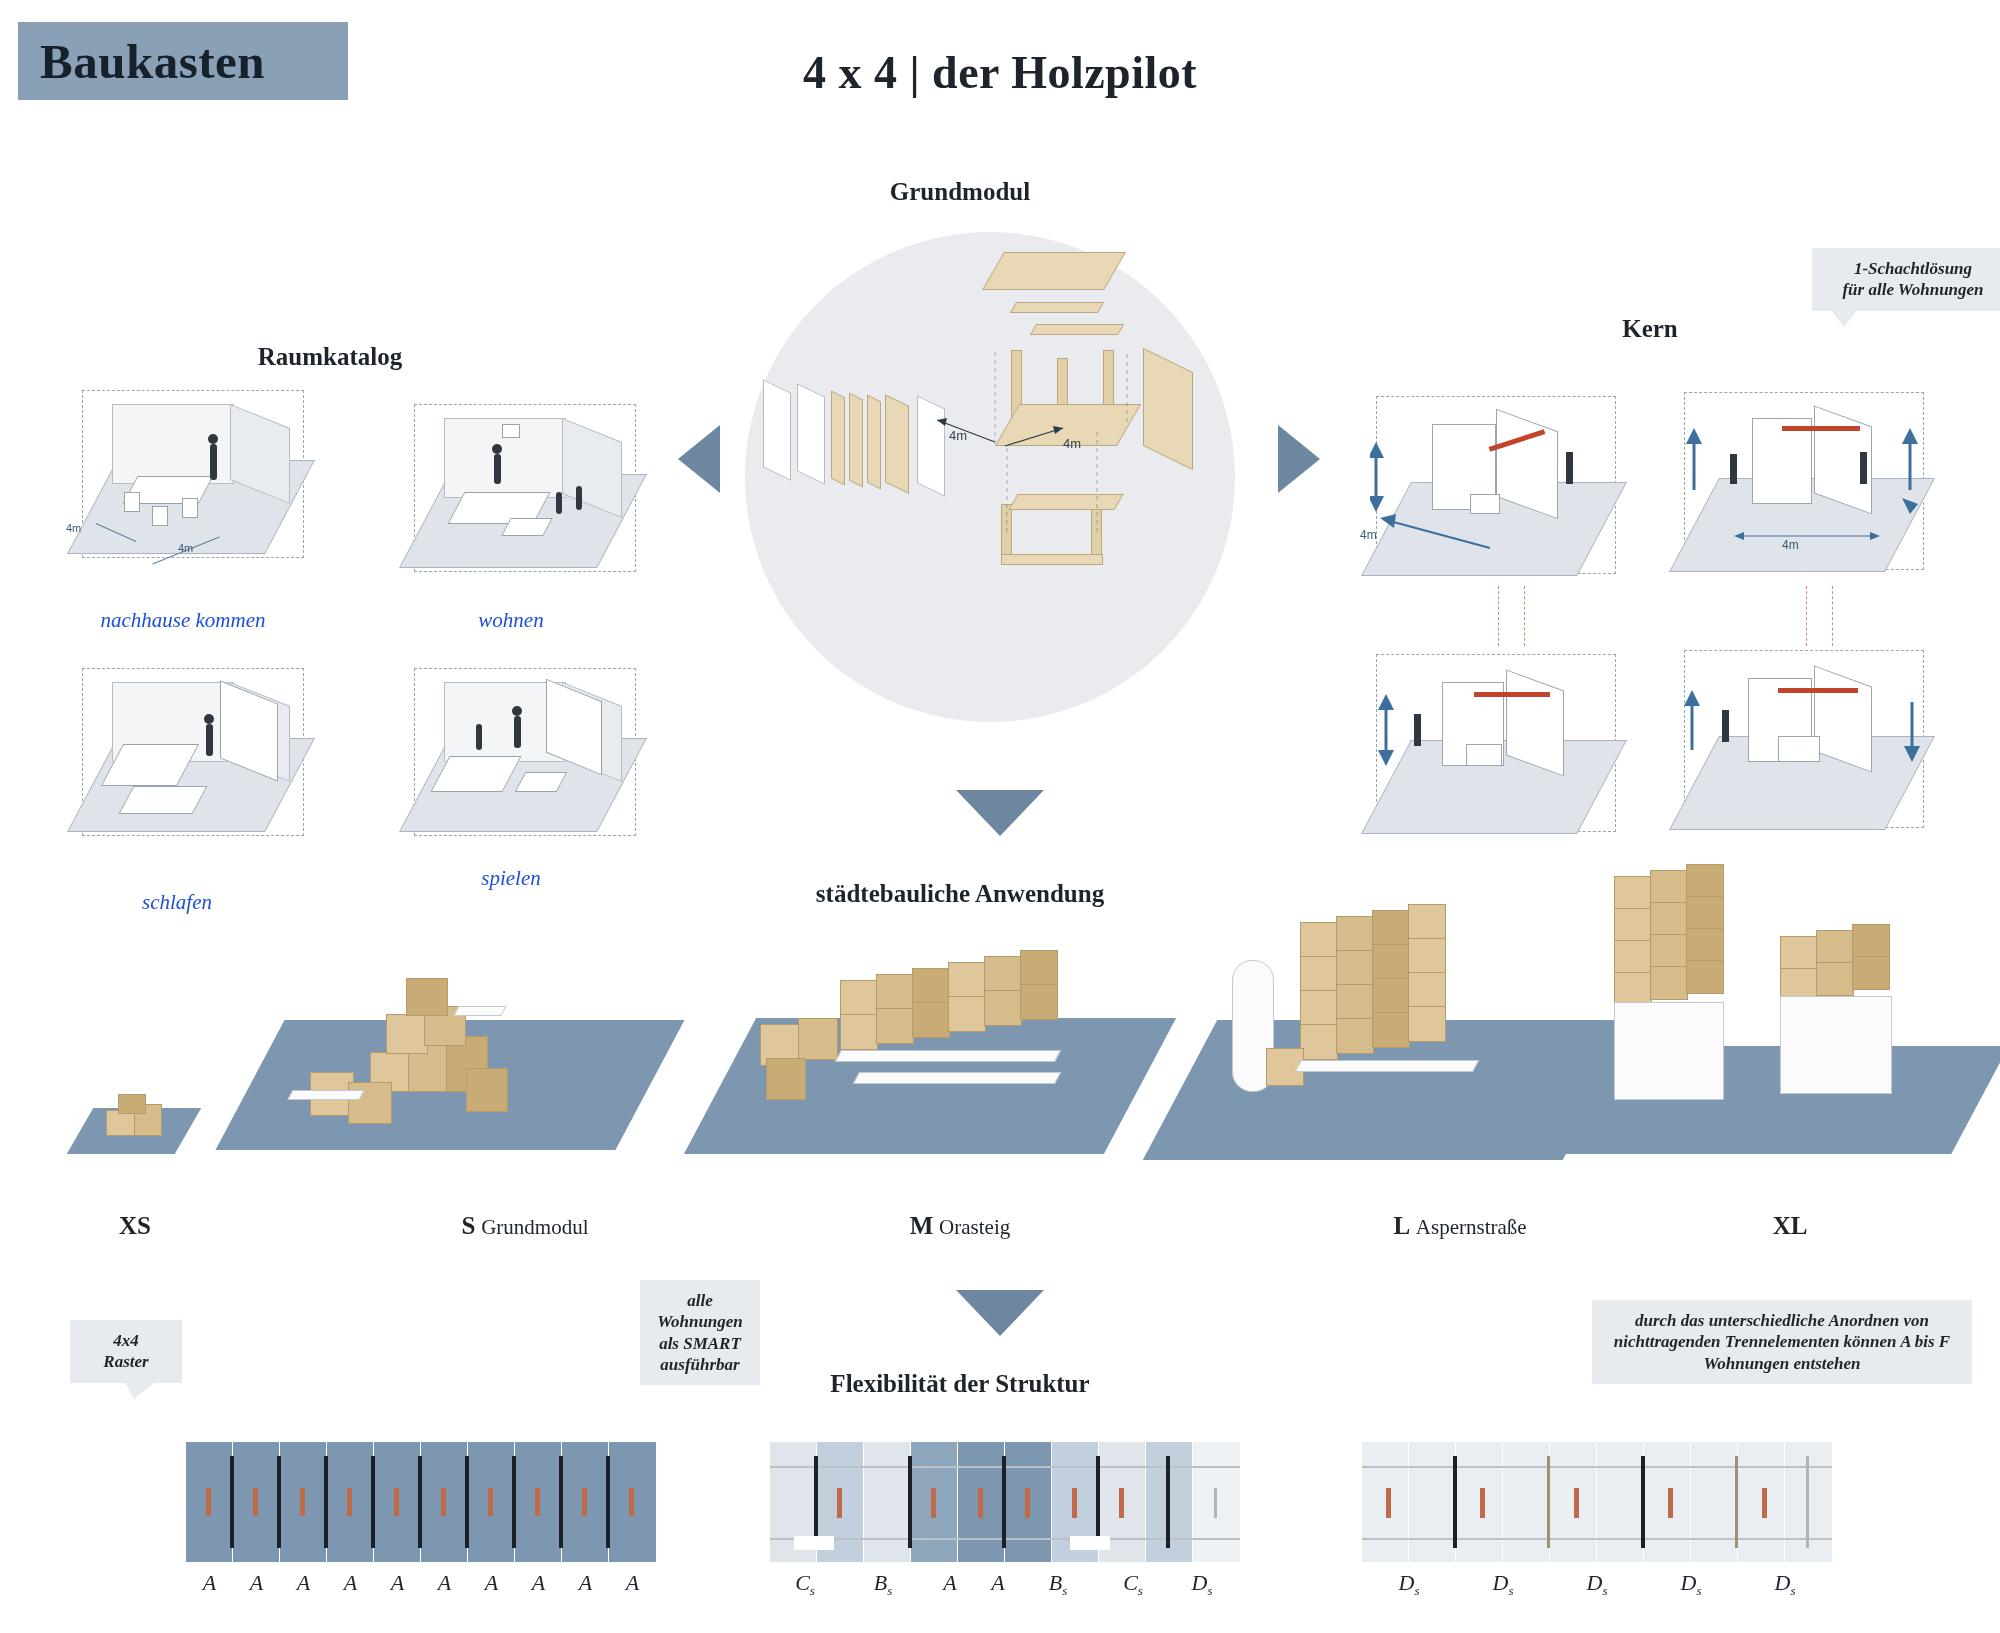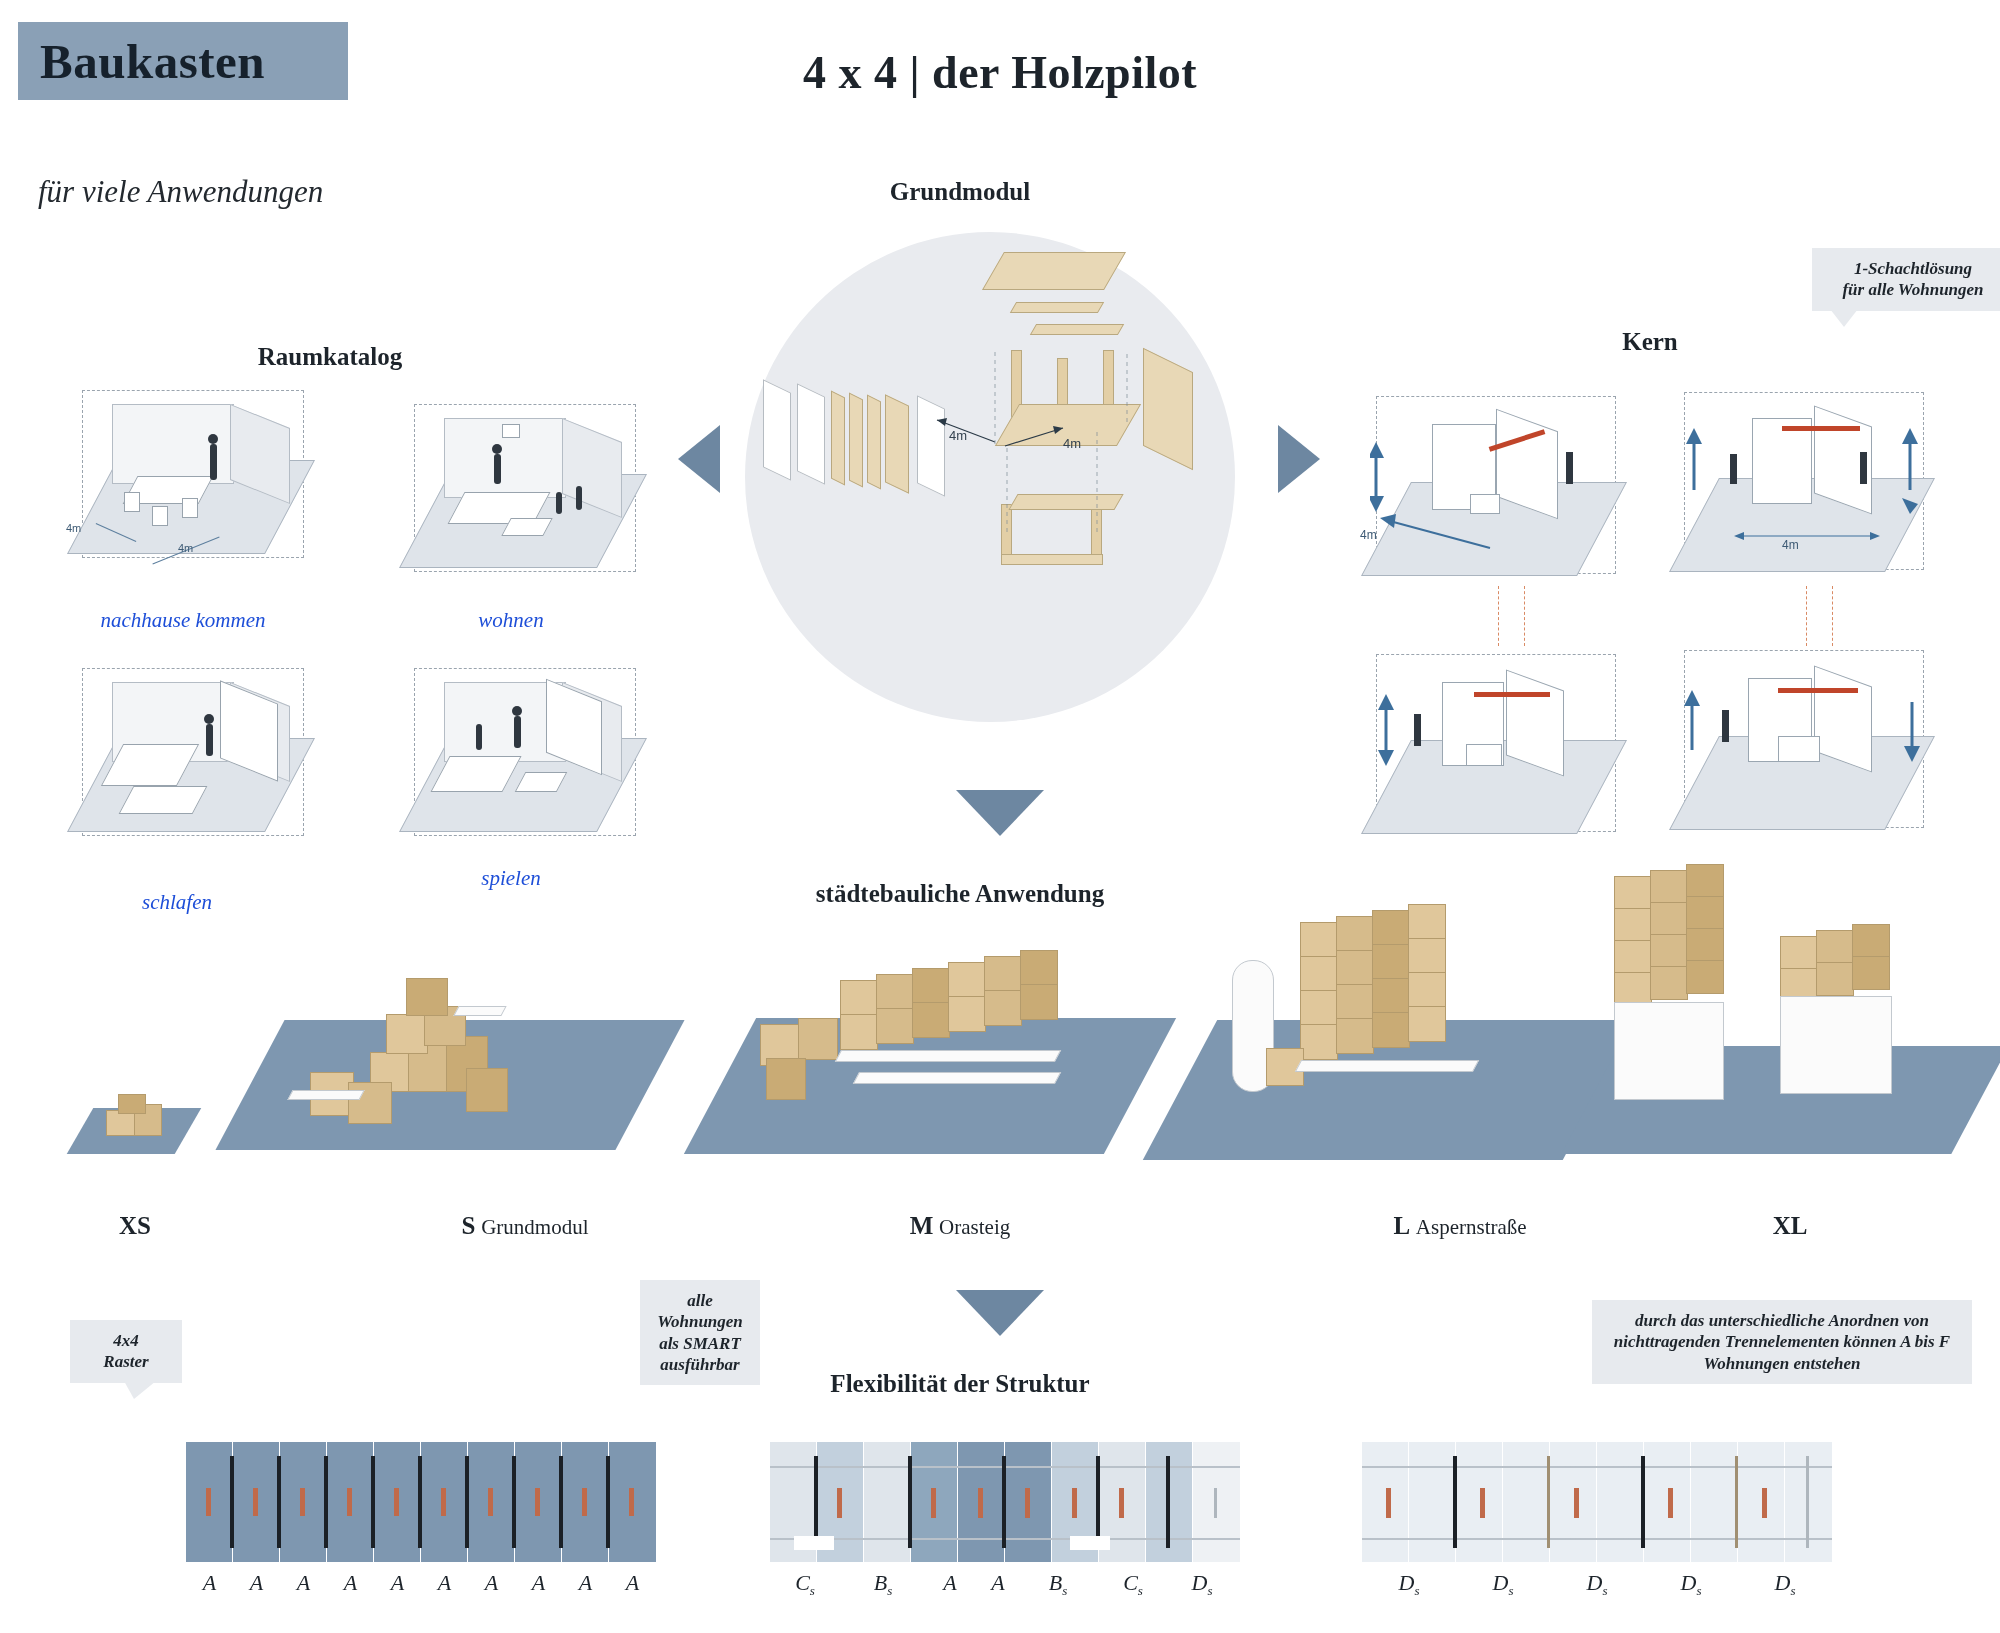--- a/index.html
+++ b/index.html
@@ -32,21 +32,21 @@
     left:38px;top:172px;width:560px;
     font-style:italic;font-size:31px;line-height:1.28;color:#23292f;
   }
 
   
   .sec-h{
     font-weight:bold;font-size:25px;color:#1d242b;text-align:center;
   }
   #h-raumkatalog{left:140px;top:315px;width:380px;margin-top:28px;}
   #h-grundmodul{left:760px;top:178px;width:400px;}
-  #h-kern{left:1500px;top:328px;width:300px;}
+  #h-kern{left:1500px;top:315px;width:300px;}
   #h-staedtebau{left:640px;top:880px;width:640px;}
   #h-flex{left:700px;top:1370px;width:520px;}
 
   
   .callout{
     background:#e7eaee;
     font-style:italic;font-weight:bold;
     font-size:17px;line-height:1.25;color:#1d242b;
     text-align:center;padding:10px 12px;box-sizing:border-box;
   }
@@ -174,21 +174,20 @@
 </head>
 <body>
 
 <div class="abs" id="title-badge">
   <div class="txt">Baukasten</div>
 </div>
 
 <div class="abs" id="main-title">4 x 4 | der Holzpilot</div>
 
 <div class="abs" id="subtitle">
-  <div>für viele Anwendungen</div>
 </div>
 
 <div class="abs sec-h" id="h-raumkatalog">Raumkatalog</div>
 <div class="abs sec-h" id="h-grundmodul">Grundmodul</div>
 <div class="abs sec-h" id="h-kern">Kern</div>
 <div class="abs sec-h" id="h-staedtebau">städtebauliche Anwendung</div>
 <div class="abs sec-h" id="h-flex">Flexibilität der Struktur</div>
 
 <div class="abs tri tri-left" id="arrow-left"></div>
 <div class="abs tri tri-right" id="arrow-right"></div>

